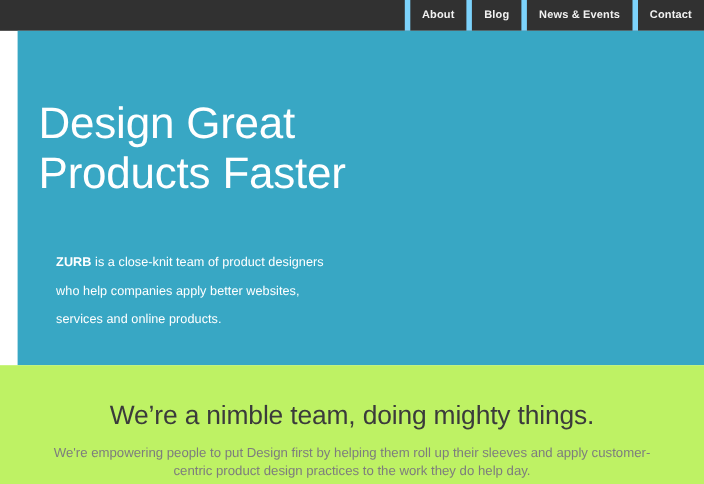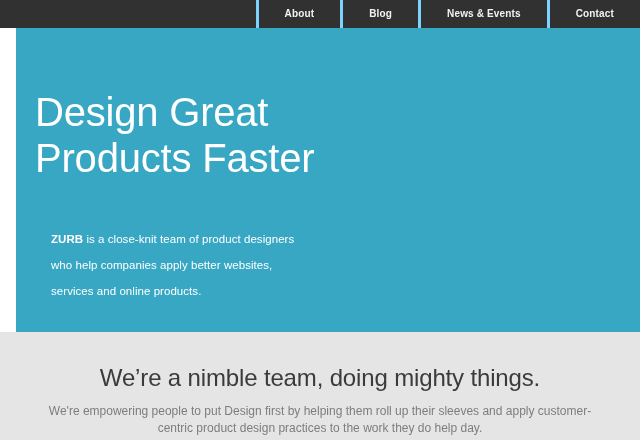--- a/index.html
+++ b/index.html
@@ -40,24 +40,24 @@
   .nav-list {
     display: flex;
     align-items: stretch;
     height: 28px;
   }
 
   .nav-item {
     display: flex;
     align-items: center;
     justify-content: center;
-    padding: 0 26px;
+    padding: 0 11px;
     height: 28px;
     box-sizing: border-box;
-    border-left: 3px solid #7dd3fc;
+    border-left: 5px solid #7dd3fc;
     color: #f2f2f2;
     font-size: 10px;
     font-weight: bold;
     letter-spacing: 0.15px;
     line-height: 1;
     white-space: nowrap;
     cursor: pointer;
     user-select: none;
   }
 
@@ -107,21 +107,21 @@
     font-weight: bold;
   }
 
   
   .section {
     position: absolute;
     top: 332px;
     left: 0;
     width: 640px;
     height: 108px;
-    background: #e5e5e5;
+    background: #bef264;
     text-align: center;
     box-sizing: border-box;
   }
 
   .section-title {
     margin: 0;
     padding-top: 33px;
     color: #3b3b3b;
     font-size: 24px;
     font-weight: 300;

